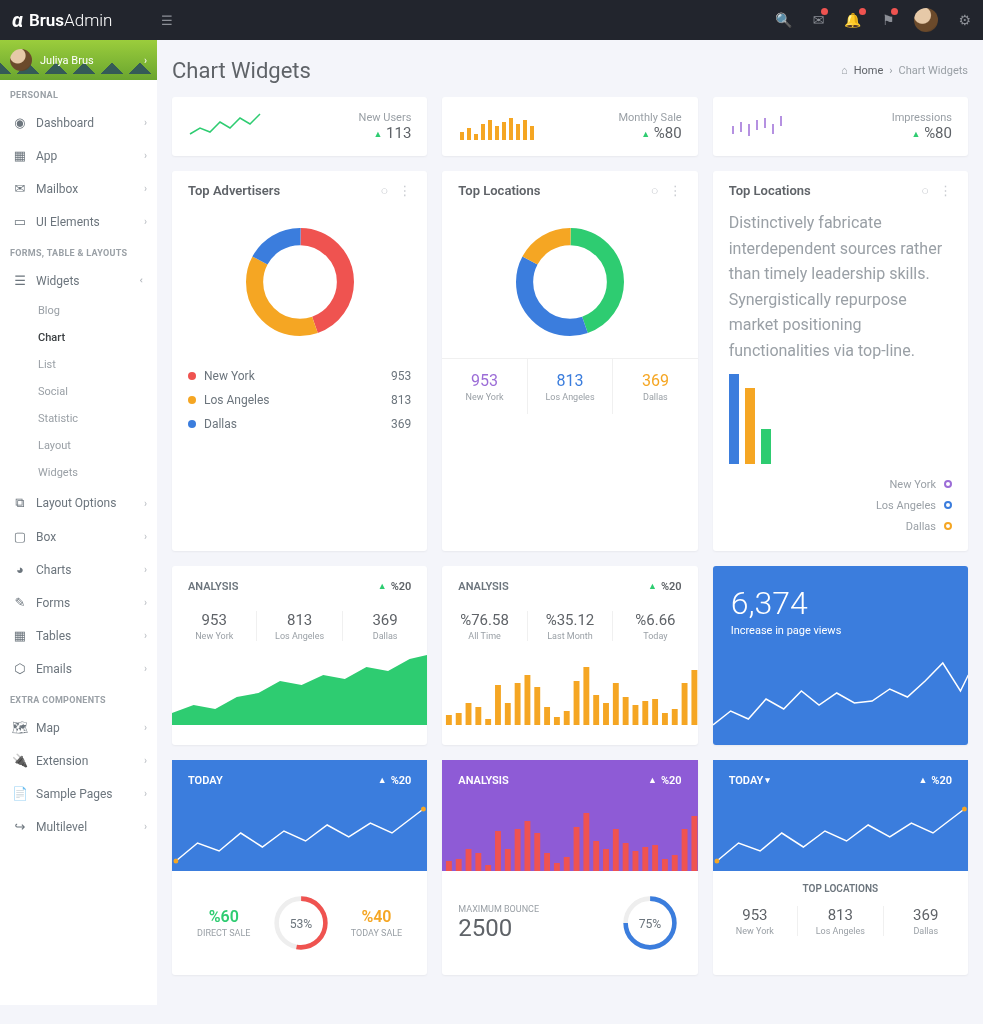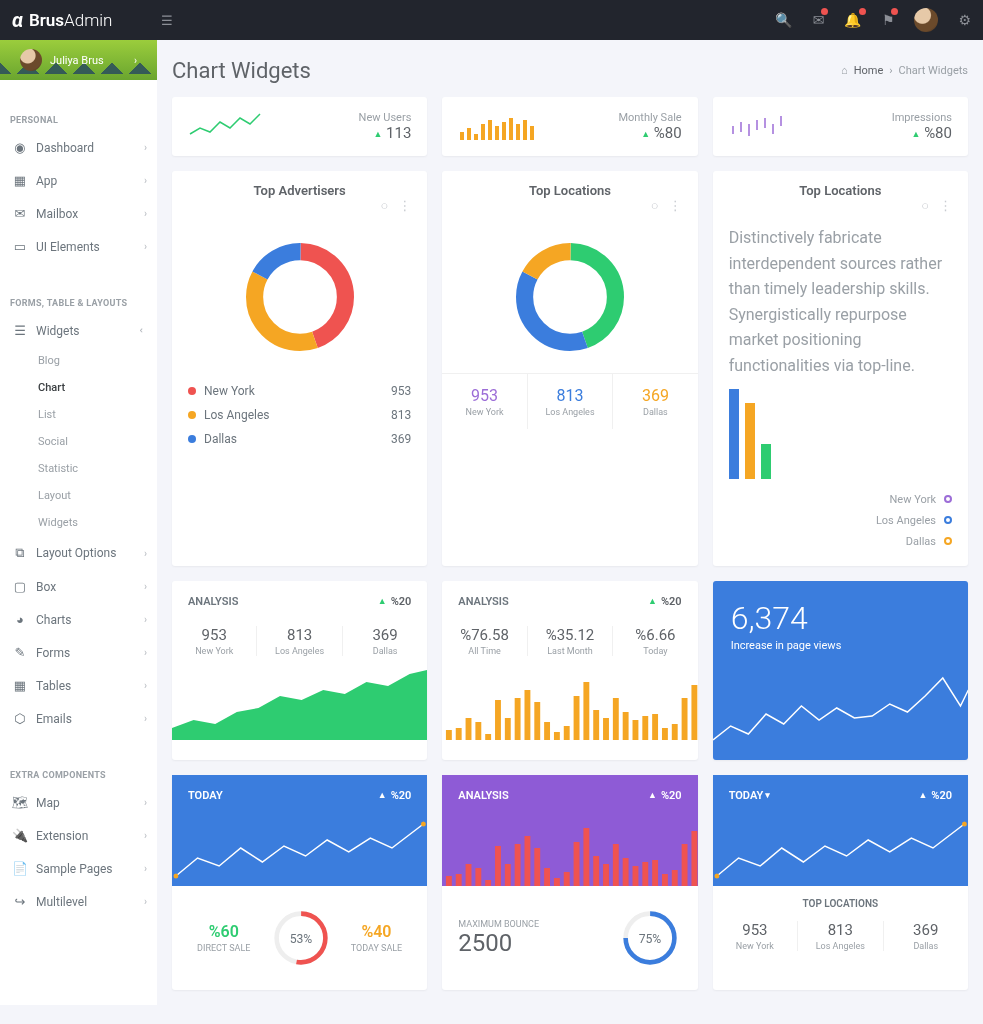--- a/index.html
+++ b/index.html
@@ -9,27 +9,27 @@
 .brand b { font-weight: 600; }
 .brand-logo { font-size: 20px; font-style: italic; font-weight: 700; }
 .hamburger { color: #8c8f96; cursor: pointer; margin-left: 4px; }
 .topbar-right { margin-left: auto; display: flex; align-items: center; gap: 20px; }
 .topbar-right .ticon { color: #8c8f96; cursor: pointer; position: relative; font-size: 14px; }
 .dot { position: absolute; top: -4px; right: -4px; width: 7px; height: 7px; background: #ef5350; border-radius: 50%; }
 .avatar { width: 24px; height: 24px; border-radius: 50%; background: radial-gradient(circle at 35% 30%, #e6c9a8 0 35%, #6b4a2b 40% 70%, #3a281a 100%); }
 
 .layout { display: flex; min-height: 965px; }
 .sidebar { width: 157px; background: #fff; }
-.user-block { height: 40px; background: linear-gradient(180deg, #9bcd3c, #6aa52f); position: relative; display: flex; align-items: center; padding: 0 20px; color: #fff; overflow: hidden; }
+.user-block { height: 40px; background: linear-gradient(180deg, #9bcd3c, #6aa52f); position: relative; display: flex; align-items: center; padding: 0 10px; color: #fff; overflow: hidden; }
 .user-block::after { content: ''; position: absolute; bottom: 0; left: 0; right: 0; height: 20px; background: linear-gradient(45deg, #2a4d5e 25%, transparent 25%), linear-gradient(-45deg, #2a4d5e 25%, transparent 25%); background-size: 28px 20px; background-position: 0 14px; opacity: 0.85; }
 .user-block .avatar { width: 22px; height: 22px; z-index: 1; }
 .user-name { margin-left: 8px; font-size: 11px; z-index: 1; }
 .user-block .chev { margin-left: auto; font-size: 10px; z-index: 1; }
 
-.nav-section { padding: 10px 10px 6px; font-size: 9px; color: #9aa0a6; font-weight: 700; letter-spacing: .3px; margin-top: 25px; }
+.nav-section { padding: 10px 10px 6px; font-size: 9px; color: #9aa0a6; font-weight: 700; letter-spacing: .3px; }
 .nav-item { display: flex; align-items: center; padding: 9px 10px; color: #6c757d; cursor: pointer; font-size: 12px; }
 .nav-item .ni-icon { width: 20px; text-align: center; color: #6c757d; font-size: 13px; }
 .nav-item .ni-label { flex: 1; margin-left: 6px; }
 .nav-item .ni-chev { font-size: 10px; color: #b5b9bf; }
 .nav-item.open .ni-chev { transform: rotate(90deg); }
 .nav-sub { padding-left: 38px; }
 .nav-sub-item { padding: 7px 0; color: #9aa0a6; font-size: 11px; cursor: pointer; }
 .nav-sub-item.active { color: #3c4043; font-weight: 500; }
 
 .main { flex: 1; padding: 0 15px 15px; position: relative; }
@@ -42,21 +42,21 @@
 .card { background: #fff; border-radius: 3px; box-shadow: 0 1px 2px rgba(0,0,0,0.05); }
 
 
 .stat-card { display: flex; align-items: center; padding: 14px 16px; }
 .stat-card svg { flex-shrink: 0; }
 .stat-right { margin-left: auto; text-align: right; }
 .stat-label { font-size: 11px; color: #9aa0a6; }
 .stat-value { font-size: 15px; color: #5f6368; }
 .stat-value .caret { color: #2ecc71; font-size: 9px; vertical-align: 1px; }
 
-.card-head { display: flex; align-items: center; padding: 12px 16px; flex-direction: column; }
+.card-head { display: flex; align-items: center; padding: 12px 16px; }
 .card-title { font-size: 13px; font-weight: 600; color: #5f6368; }
 .card-tools { margin-left: auto; display: flex; gap: 10px; color: #c8cbd0; }
 .card-tools span { cursor: pointer; }
 
 
 .donut-wrap { display: flex; justify-content: center; padding: 12px 0 16px; }
 .legend-list { padding: 6px 16px 14px; }
 .legend-row { display: flex; align-items: center; padding: 5px 0; font-size: 12px; color: #6c757d; }
 .legend-dot { width: 8px; height: 8px; border-radius: 50%; margin-right: 8px; }
 .legend-val { margin-left: auto; color: #6c757d; }

